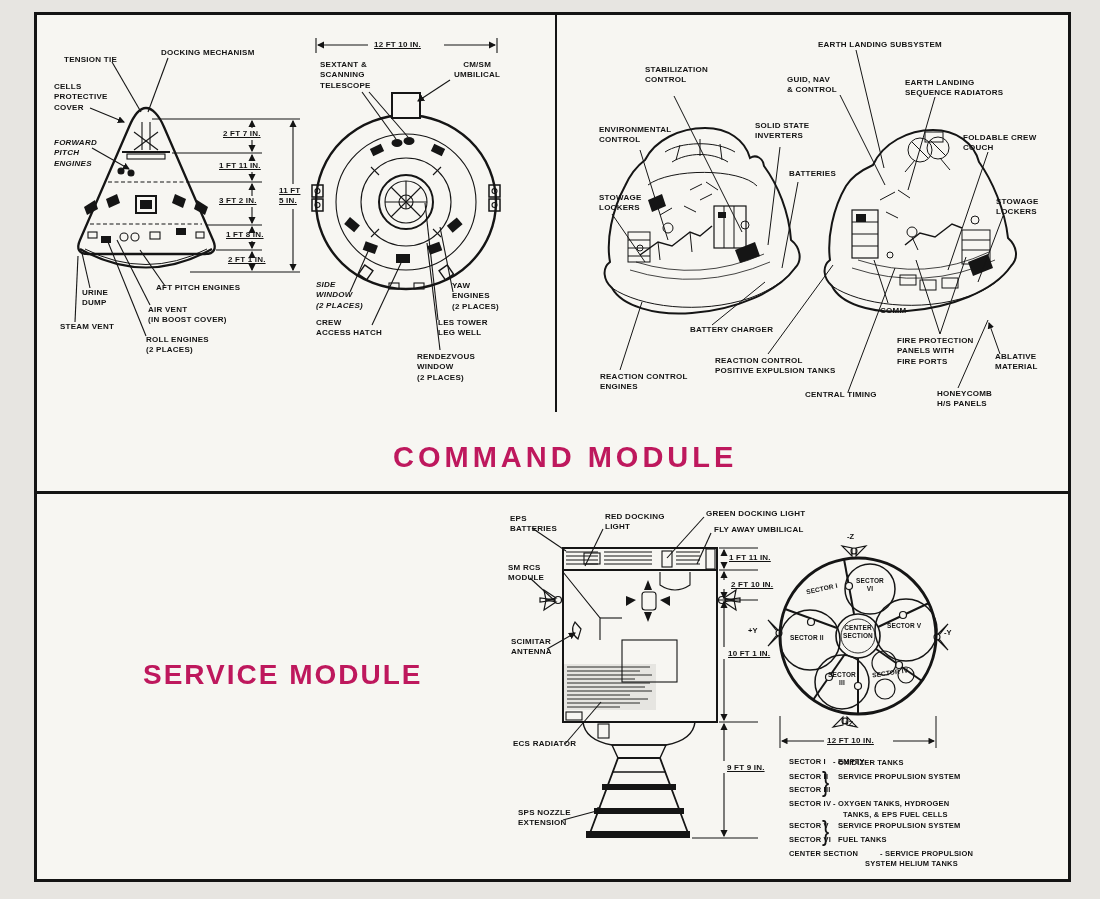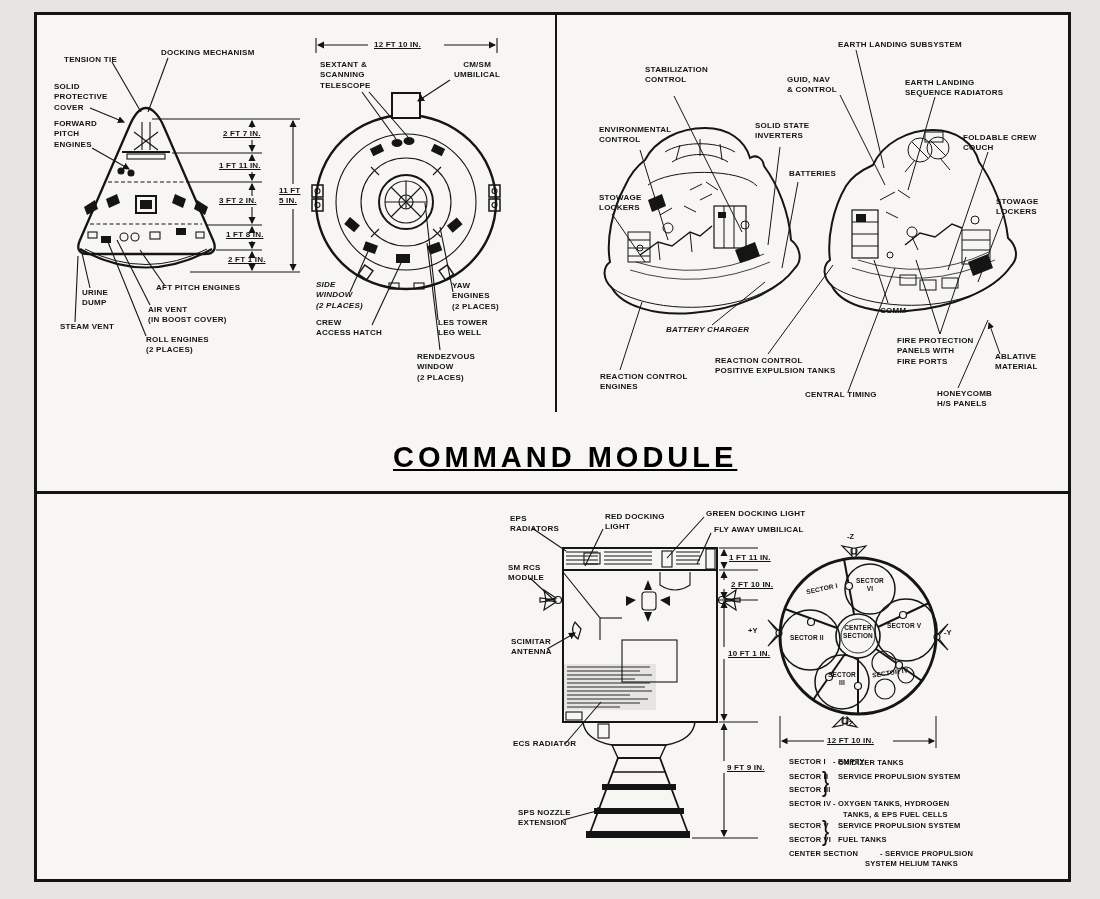--- a/index.html
+++ b/index.html
@@ -4,21 +4,21 @@
 <style>
   html,body{margin:0;padding:0;}
   body{width:1100px;height:899px;background:#e7e5e1;font-family:"Liberation Sans",sans-serif;}
   #page{position:relative;width:1100px;height:899px;overflow:hidden;}
   #frame{position:absolute;left:34px;top:12px;width:1031px;height:864px;border:3px solid #141414;background:#f7f6f2;}
   .divh{position:absolute;left:34px;top:491px;width:1037px;height:3px;background:#141414;}
   .divv{position:absolute;left:555px;top:14px;width:2px;height:398px;background:#141414;}
   svg{position:absolute;left:0;top:0;}
   .lbl{position:absolute;font-weight:700;font-size:8px;line-height:1.3;letter-spacing:.25px;color:#131313;white-space:pre-line;}
   .dim{position:absolute;font-weight:700;font-size:8px;line-height:1.25;letter-spacing:.2px;color:#131313;white-space:pre-line;text-decoration:underline;}
-  .ttl{position:absolute;font-weight:700;color:#000000;white-space:nowrap;text-decoration:underline;}
+  .ttl{position:absolute;font-weight:700;color:#be185d;white-space:nowrap;}
   .sec{position:absolute;font-weight:700;font-size:6.5px;line-height:1.25;letter-spacing:.15px;color:#131313;white-space:pre-line;}
   .ax{position:absolute;font-weight:700;font-size:7.5px;color:#131313;}
   .leg{position:absolute;font-weight:700;font-size:7.5px;letter-spacing:.2px;color:#131313;white-space:nowrap;}
   .brace{position:absolute;font-weight:400;font-size:27px;color:#131313;transform:scaleX(.8);line-height:1;}
   .ctr{text-align:center;}
 </style>
 </head>
 <body>
 
 <div id="page">
@@ -381,24 +381,24 @@
 
       <line x1="780" y1="716" x2="780" y2="748" stroke-width="1"></line>
       <line x1="936" y1="716" x2="936" y2="748" stroke-width="1"></line>
       <line x1="824" y1="741" x2="782" y2="741" stroke-width="1" marker-end="url(#ah)"></line>
       <line x1="893" y1="741" x2="934" y2="741" stroke-width="1" marker-end="url(#ah)"></line>
     </g>
   </svg>
 
   <div class="lbl" style="left:64px;top:55px;">TENSION TIE</div>
   <div class="lbl" style="left:161px;top:48px;">DOCKING MECHANISM</div>
-  <div class="lbl" style="left:54px;top:82px;">SOLID
+  <div class="lbl" style="left:54px;top:82px;">CELLS
 PROTECTIVE
 COVER</div>
-  <div class="lbl" style="left:54px;top:119px;">FORWARD
+  <div class="lbl" style="left:54px;top:138px;font-style:italic;">FORWARD
 PITCH
 ENGINES</div>
   <div class="dim" style="left:223px;top:129px;">2 FT 7 IN.</div>
   <div class="dim" style="left:219px;top:161px;">1 FT 11 IN.</div>
   <div class="dim" style="left:219px;top:196px;">3 FT 2 IN.</div>
   <div class="dim" style="left:279px;top:186px;">11 FT
 5 IN.</div>
   <div class="dim" style="left:226px;top:230px;">1 FT 8 IN.</div>
   <div class="dim" style="left:228px;top:255px;">2 FT 1 IN.</div>
   <div class="lbl" style="left:156px;top:283px;">AFT PITCH ENGINES</div>
@@ -423,57 +423,58 @@
 ACCESS HATCH</div>
   <div class="lbl" style="left:417px;top:352px;">RENDEZVOUS
 WINDOW
 (2 PLACES)</div>
   <div class="lbl" style="left:452px;top:281px;">YAW
 ENGINES
 (2 PLACES)</div>
   <div class="lbl" style="left:438px;top:318px;">LES TOWER
 LEG WELL</div>
 
-  <div class="lbl" style="left:818px;top:40px;margin-left:20px;">EARTH LANDING SUBSYSTEM</div>
+  <div class="lbl" style="left:818px;top:40px;">EARTH LANDING SUBSYSTEM</div>
   <div class="lbl" style="left:645px;top:65px;">STABILIZATION
 CONTROL</div>
   <div class="lbl" style="left:787px;top:75px;">GUID, NAV
 &amp; CONTROL</div>
   <div class="lbl" style="left:905px;top:78px;">EARTH LANDING
 SEQUENCE RADIATORS</div>
   <div class="lbl" style="left:599px;top:125px;">ENVIRONMENTAL
 CONTROL</div>
   <div class="lbl" style="left:755px;top:121px;">SOLID STATE
 INVERTERS</div>
   <div class="lbl" style="left:963px;top:133px;">FOLDABLE CREW
 COUCH</div>
   <div class="lbl" style="left:789px;top:169px;">BATTERIES</div>
   <div class="lbl" style="left:599px;top:193px;">STOWAGE
 LOCKERS</div>
   <div class="lbl" style="left:996px;top:197px;">STOWAGE
 LOCKERS</div>
   <div class="lbl" style="left:880px;top:306px;">COMM</div>
-  <div class="lbl" style="left:666px;top:325px;font-style:italic;">BATTERY CHARGER</div>
+  <div class="lbl" style="left:690px;top:325px;">BATTERY CHARGER</div>
   <div class="lbl" style="left:897px;top:336px;">FIRE PROTECTION
 PANELS WITH
 FIRE PORTS</div>
   <div class="lbl" style="left:995px;top:352px;">ABLATIVE
 MATERIAL</div>
   <div class="lbl" style="left:600px;top:372px;">REACTION CONTROL
 ENGINES</div>
   <div class="lbl" style="left:715px;top:356px;">REACTION CONTROL
 POSITIVE EXPULSION TANKS</div>
   <div class="lbl" style="left:805px;top:390px;">CENTRAL TIMING</div>
   <div class="lbl" style="left:937px;top:389px;">HONEYCOMB
 H/S PANELS</div>
 
   <div class="ttl" style="left:393px;top:441px;font-size:29px;letter-spacing:4px;">COMMAND MODULE</div>
+  <div class="ttl" style="left:143px;top:659px;font-size:28px;letter-spacing:2px;">SERVICE MODULE</div>
 
   <div class="lbl" style="left:510px;top:514px;">EPS
-RADIATORS</div>
+BATTERIES</div>
   <div class="lbl" style="left:605px;top:512px;">RED DOCKING
 LIGHT</div>
   <div class="lbl" style="left:706px;top:509px;">GREEN DOCKING LIGHT</div>
   <div class="lbl" style="left:714px;top:525px;">FLY AWAY UMBILICAL</div>
   <div class="lbl" style="left:508px;top:563px;">SM RCS
 MODULE</div>
   <div class="lbl" style="left:511px;top:637px;">SCIMITAR
 ANTENNA</div>
   <div class="lbl" style="left:513px;top:739px;">ECS RADIATOR</div>
   <div class="lbl" style="left:518px;top:808px;">SPS NOZZLE

